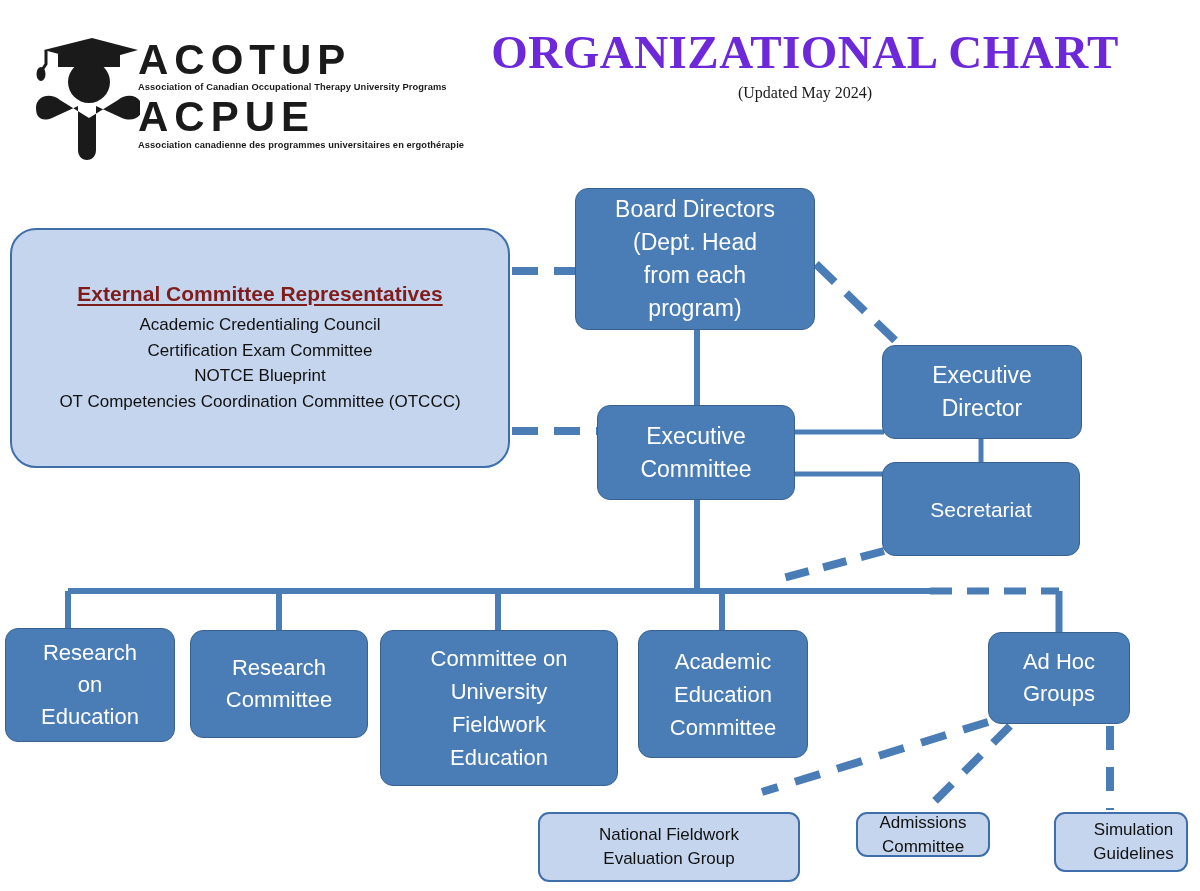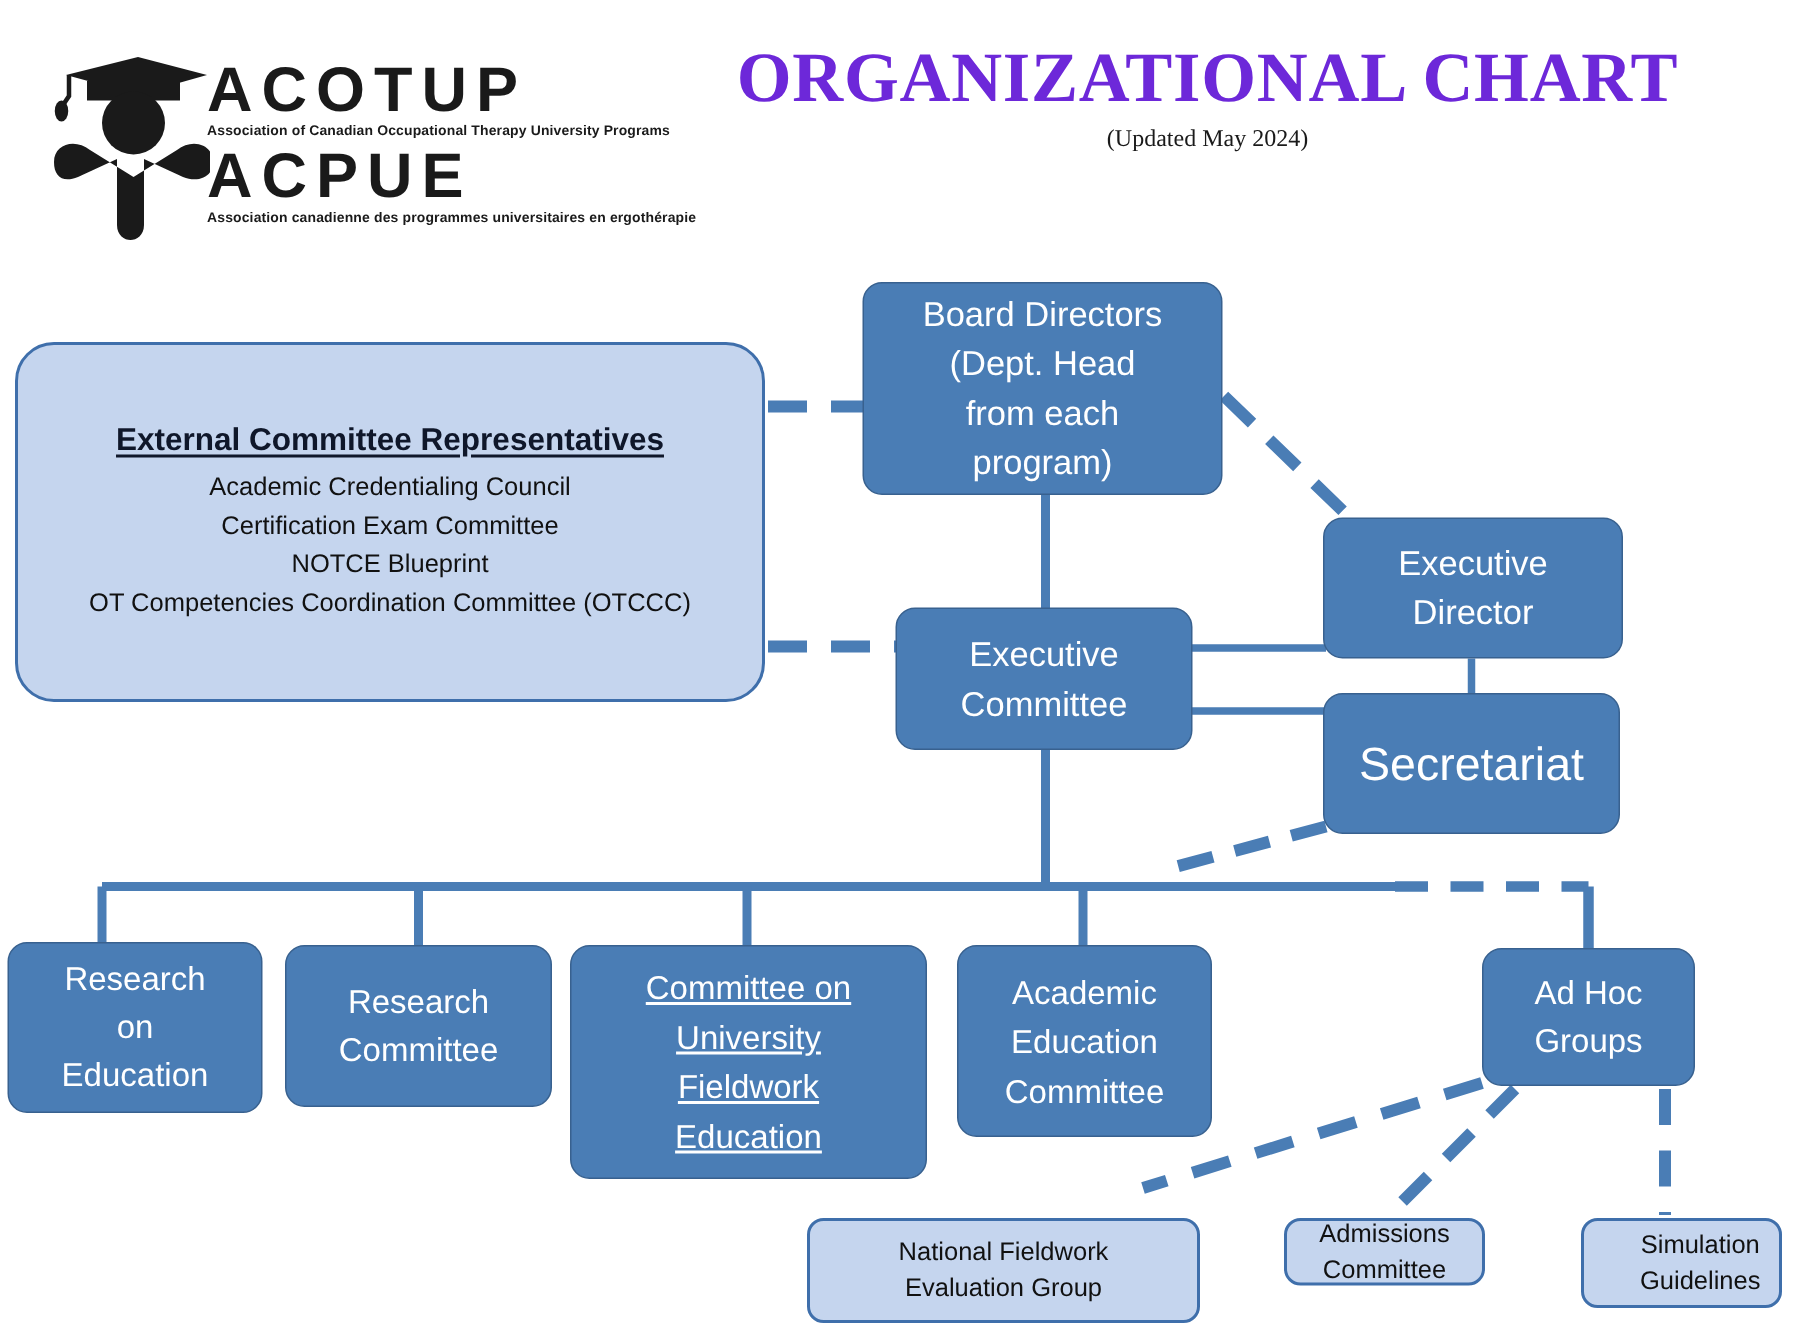--- a/index.html
+++ b/index.html
@@ -113,32 +113,32 @@
   }
 
   
   #node-board        { left:575px; top:188px; width:240px; height:142px; }
   #node-board .node-text   { font-size: 23px; line-height: 33px; }
 
   #node-exec-dir     { left:882px; top:345px; width:200px; height:94px; }
   #node-exec-dir .node-text { font-size: 23px; line-height: 33px; }
 
   #node-secretariat  { left:882px; top:462px; width:198px; height:94px; }
-  #node-secretariat .node-text { font-size: 31px; line-height: 33px; }
+  #node-secretariat .node-text { font-size: 21px; line-height: 33px; }
 
   #node-exec-comm    { left:597px; top:405px; width:198px; height:95px; }
   #node-exec-comm .node-text { font-size: 23px; line-height: 33px; }
 
   #node-research-ed  { left:5px;  top:628px; width:170px; height:114px; }
   #node-research-ed .node-text { font-size: 22px; line-height: 32px; }
 
   #node-research-comm{ left:190px; top:630px; width:178px; height:108px; }
   #node-research-comm .node-text { font-size: 22px; line-height: 32px; }
 
-  #node-cufe         { left:380px; top:630px; width:238px; height:156px;text-decoration:underline; }
+  #node-cufe         { left:380px; top:630px; width:238px; height:156px; }
   #node-cufe .node-text { font-size: 22px; line-height: 33px; }
 
   #node-acad-ed      { left:638px; top:630px; width:170px; height:128px; }
   #node-acad-ed .node-text { font-size: 22px; line-height: 33px; }
 
   #node-adhoc        { left:988px; top:632px; width:142px; height:92px; }
   #node-adhoc .node-text { font-size: 22px; line-height: 32px; }
 
   #node-nfeg         { left:538px; top:812px; width:262px; height:70px; border-radius:11px; }
   #node-nfeg .node-text { font-size: 17px; line-height: 24px; }
@@ -162,21 +162,21 @@
     border-radius: 26px;
     display: flex;
     flex-direction: column;
     align-items: center;
     justify-content: center;
     z-index: 5;
   }
   .ext-heading {
     font-size: 21px;
     font-weight: bold;
-    color: #0f172a;
+    color: #7f1d1d;
     text-decoration: underline;
     text-underline-offset: 3px;
     margin-bottom: 6px;
   }
   .ext-item {
     font-size: 17px;
     color: #111111;
     line-height: 25.5px;
     text-align: right;
   }

